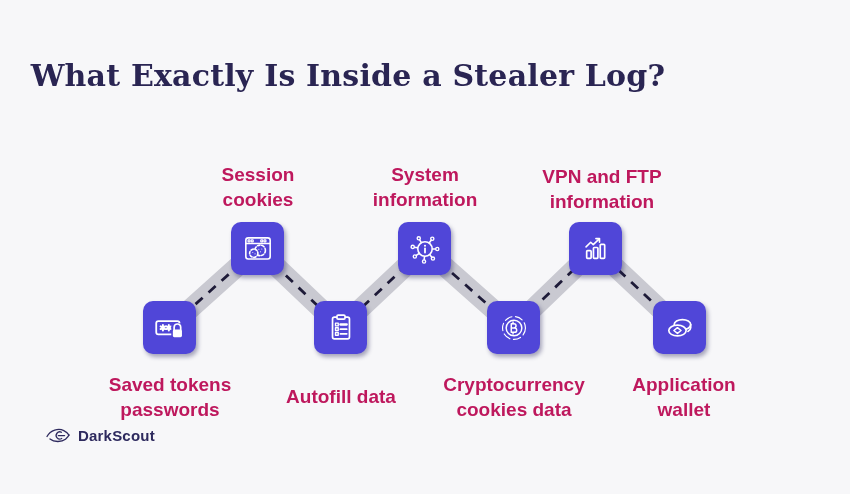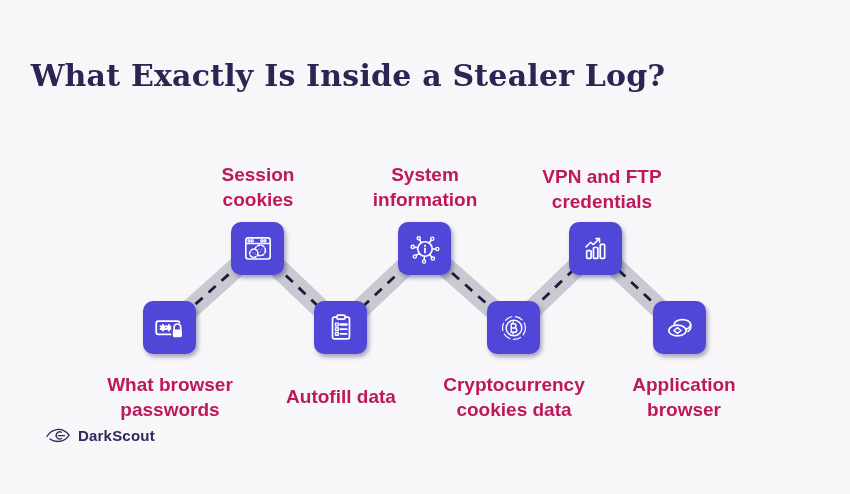--- a/index.html
+++ b/index.html
@@ -60,21 +60,21 @@
   <div class="tile" style="left:143px;top:301px">
     <svg width="36" height="36" viewBox="0 0 34 34" fill="none" stroke="#ffffff" stroke-width="1.7" stroke-linecap="round" stroke-linejoin="round">
       <rect x="4" y="10.5" width="22" height="12.5" rx="2"></rect>
       <path d="M10.3,14.2 v5.1 M8.1,15.5 l4.4,2.5 M12.5,15.5 l-4.4,2.5" stroke-width="1.9"></path>
       <path d="M15.9,14.2 v5.1 M13.7,15.5 l4.4,2.5 M18.1,15.5 l-4.4,2.5" stroke-width="1.9"></path>
       <rect x="18.2" y="12.6" width="12" height="13.5" fill="#5046d8" stroke="none"></rect>
       <path d="M20.9,18.5 v-2.2 a3.1,3.1 0 0 1 6.2,0 v2.2" stroke-width="1.6"></path>
       <rect x="19.7" y="18.5" width="8.6" height="7.2" rx="1.4" fill="#ffffff" stroke="none"></rect>
     </svg>
   </div>
-  <div class="node-label" style="left:90px;top:374px;width:160px;height:46px">What browser
+  <div class="node-label" style="left:90px;top:374px;width:160px;height:46px">Saved tokens
 passwords</div>
 
   <div class="tile" style="left:231px;top:222px">
     <svg width="36" height="36" viewBox="0 0 34 34" fill="none" stroke="#ffffff" stroke-width="1.5" stroke-linecap="round" stroke-linejoin="round">
       <rect x="5.5" y="6.5" width="23" height="20" rx="2.3"></rect>
       <path d="M5.5,11.8 H28.5" stroke-width="1.2"></path>
       <rect x="7.6" y="8.4" width="1.9" height="1.9" rx="0.5" stroke-width="1.1"></rect>
       <rect x="10.6" y="8.4" width="1.9" height="1.9" rx="0.5" stroke-width="1.1"></rect>
       <rect x="19.6" y="8.4" width="1.9" height="1.9" rx="0.5" stroke-width="1.1"></rect>
       <rect x="22.6" y="8.4" width="1.9" height="1.9" rx="0.5" stroke-width="1.1"></rect>
@@ -142,32 +142,32 @@
   <div class="tile" style="left:569px;top:222px">
     <svg width="36" height="36" viewBox="0 0 34 34" fill="none" stroke="#ffffff" stroke-width="1.6" stroke-linecap="round" stroke-linejoin="round">
       <rect x="8.2" y="18.6" width="4.2" height="7.2" rx="0.8"></rect>
       <rect x="14.6" y="15.6" width="4.2" height="10.2" rx="0.8"></rect>
       <rect x="21" y="12.6" width="4.2" height="13.2" rx="0.8"></rect>
       <path d="M7.6,15 L12,10.6 L14.4,12.8 L20.1,7.4" stroke-width="1.5"></path>
       <path d="M16.9,7.2 H20.3 V10.6" stroke-width="1.5"></path>
     </svg>
   </div>
   <div class="node-label top" style="left:522px;top:164px;width:160px;height:44px">VPN and FTP
-credentials</div>
+information</div>
 
   <div class="tile" style="left:653px;top:301px">
     <svg width="36" height="36" viewBox="0 0 34 34" fill="none" stroke="#ffffff" stroke-width="1.6" stroke-linecap="round" stroke-linejoin="round">
       <ellipse cx="19.3" cy="13.8" rx="7.8" ry="4.8"></ellipse>
       <path d="M27.1,13.8 v2.9 a7.8,4.8 0 0 1 -2.6,3.5"></path>
       <ellipse cx="14.6" cy="19.4" rx="8.2" ry="5.1" fill="#5046d8"></ellipse>
       <path d="M14.6,16.7 L18,19.4 L14.6,22.1 L11.2,19.4 Z" stroke-width="1.4"></path>
     </svg>
   </div>
   <div class="node-label" style="left:604px;top:374px;width:160px;height:46px">Application
-browser</div>
+wallet</div>
 
   <div class="brand">
     <svg width="24" height="17" viewBox="0 0 24 17" fill="none" stroke="#2e2a5e" stroke-width="1.3" stroke-linecap="round" stroke-linejoin="round">
       <path d="M1,9.5 C4.5,3 12.5,1 17.8,3.6 C20.4,4.9 22.3,6.8 23,8.1"></path>
       <path d="M4,12 C8,15.3 15.5,15.3 19.5,12.2 C21,11 22.4,9.5 23,8.1"></path>
       <path d="M15.5,5.3 A3.6,3.6 0 1 0 15.7,11.5"></path>
       <path d="M12.3,8.6 H18.6"></path>
     </svg>
     <span class="brand-name">DarkScout</span>
   </div>

